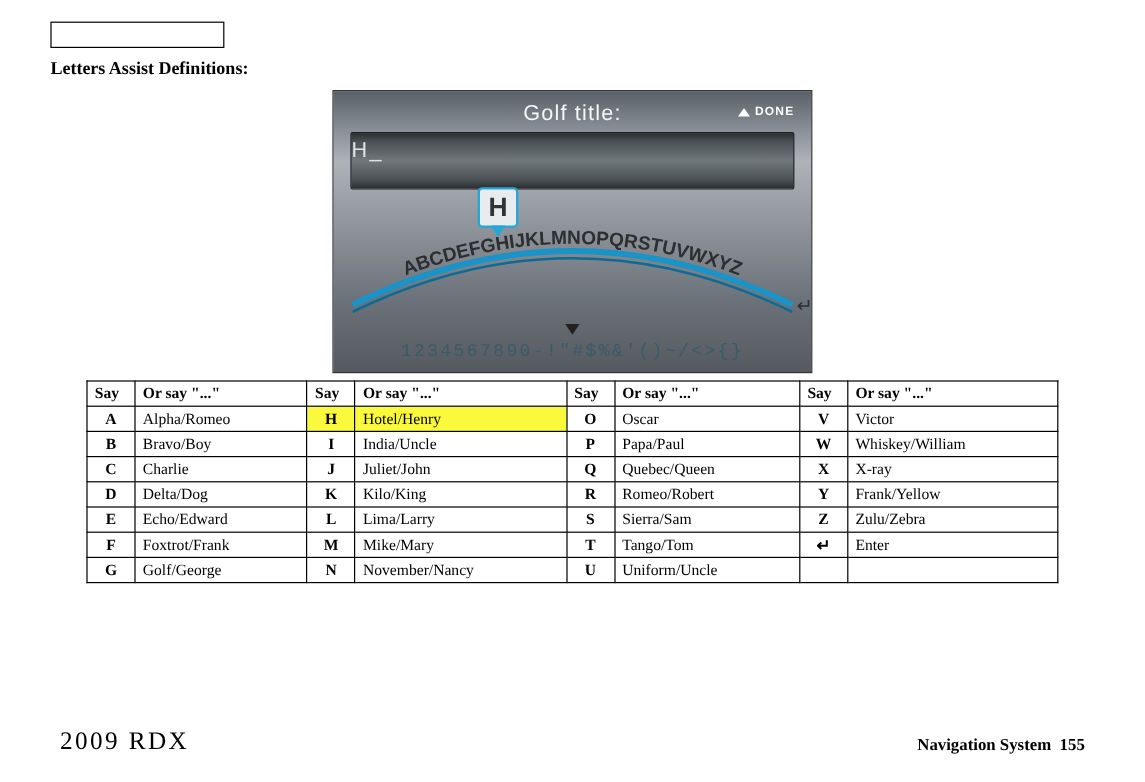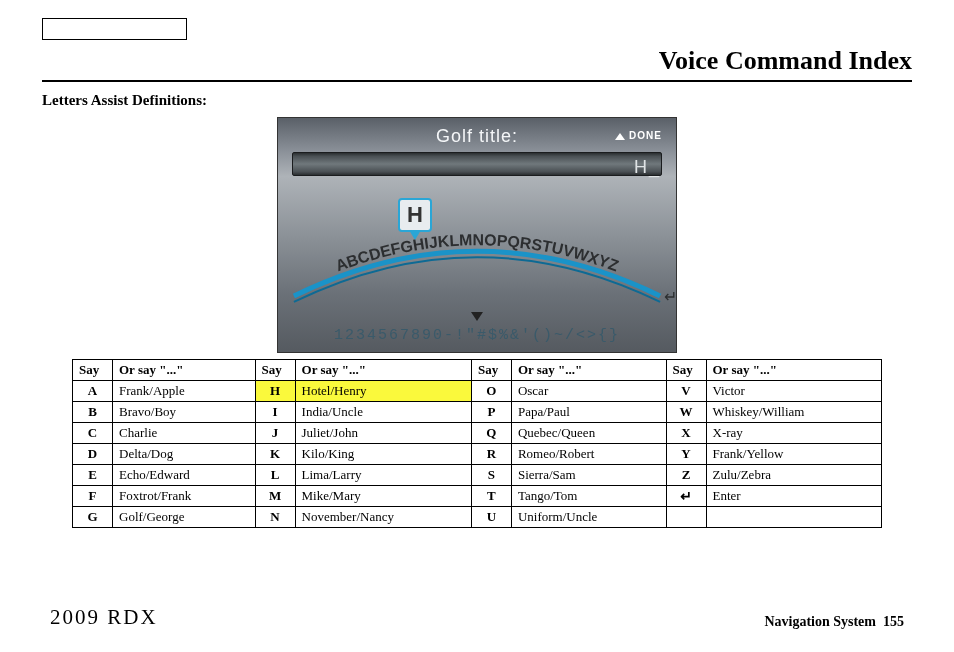--- a/index.html
+++ b/index.html
@@ -70,30 +70,29 @@
     width: 0; height: 0;
     border-left: 5px solid transparent;
     border-right: 5px solid transparent;
     border-bottom: 7px solid #fff;
     margin-right: 4px;
     vertical-align: middle;
   }
   .input-field {
     position: absolute;
     top: 34px; left: 14px; right: 14px;
-    height: 24px;
+    height: 48px;
     background: linear-gradient(180deg,#2a2e30 0%,#4a5054 15%,#70787c 50%,#4a5054 85%,#2a2e30 100%);
     border: 1px solid #1a1c1e;
     border-radius: 2px;
     color: #dfe3e5;
     font-size: 18px;
-    padding-left: 20px;
+    padding-left: 0;
     line-height: 28px;
     letter-spacing: 2px;
-    text-align: right;
   }
   .key-bubble {
     position: absolute;
     top: 80px;
     left: 120px;
     width: 34px; height: 34px;
     background: #e8ecef;
     border: 2px solid #2aa6d6;
     border-radius: 4px;
     text-align: center;
@@ -202,23 +201,20 @@
     font-size: 14px;
   }
   .footer-right .lbl { font-weight: bold; }
 </style>
 </head>
 <body>
 
 <div class="page">
   <div class="top-box"></div>
 
-  <div class="title-row">
-    <span class="title">Voice Command Index</span>
-  </div>
 
   <div class="subtitle">Letters Assist Definitions:</div>
 
   <div class="device-wrap">
     <div class="device">
       <div class="dev-header">Golf title:</div>
       <div class="dev-done">
         <span class="tri"></span><span>DONE</span>
       </div>
       <div class="input-field">H_</div>
@@ -251,21 +247,21 @@
           <th>Or say "..."</th>
           <th>Say</th>
           <th>Or say "..."</th>
           <th>Say</th>
           <th>Or say "..."</th>
         </tr>
     </thead>
     <tbody id="tbody">
         <tr>
           <td class="say-col">A</td>
-          <td class="alt-col">Frank/Apple</td>
+          <td class="alt-col">Alpha/Romeo</td>
           <td class="say-col" style="background: rgb(250, 249, 60);">H</td>
           <td class="alt-col" style="background: rgb(250, 249, 60);">Hotel/Henry</td>
           <td class="say-col">O</td>
           <td class="alt-col">Oscar</td>
           <td class="say-col">V</td>
           <td class="alt-col">Victor</td>
         </tr>
         <tr>
           <td class="say-col">B</td>
           <td class="alt-col">Bravo/Boy</td>

